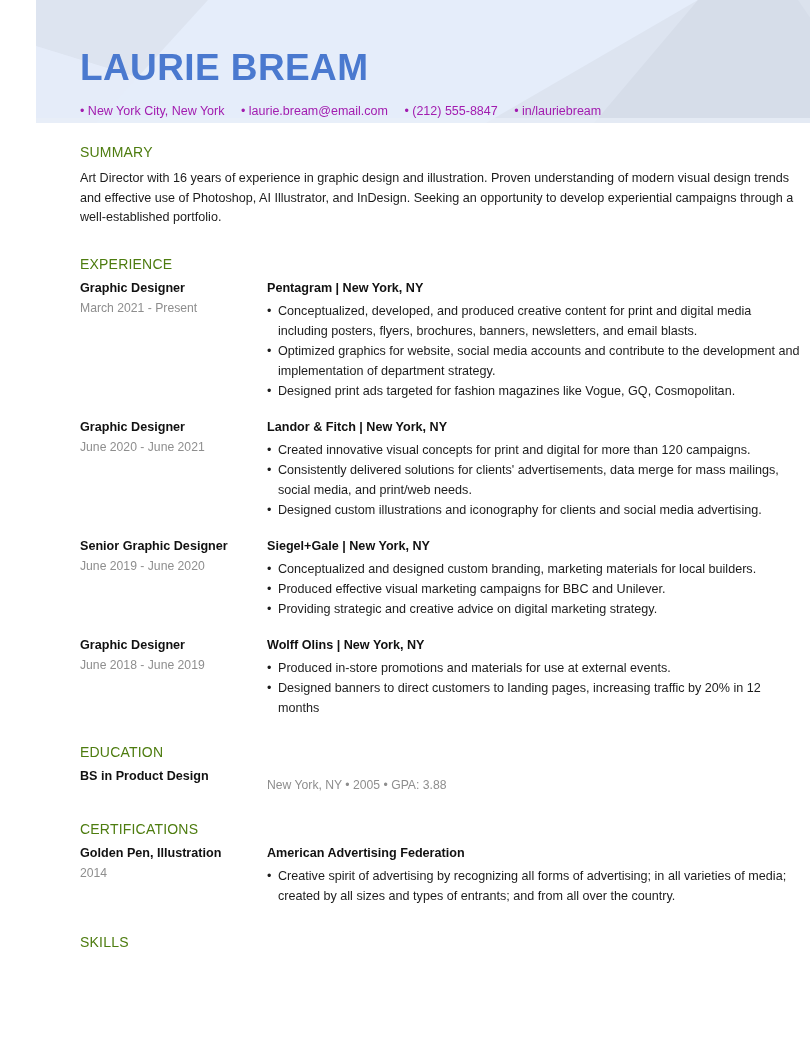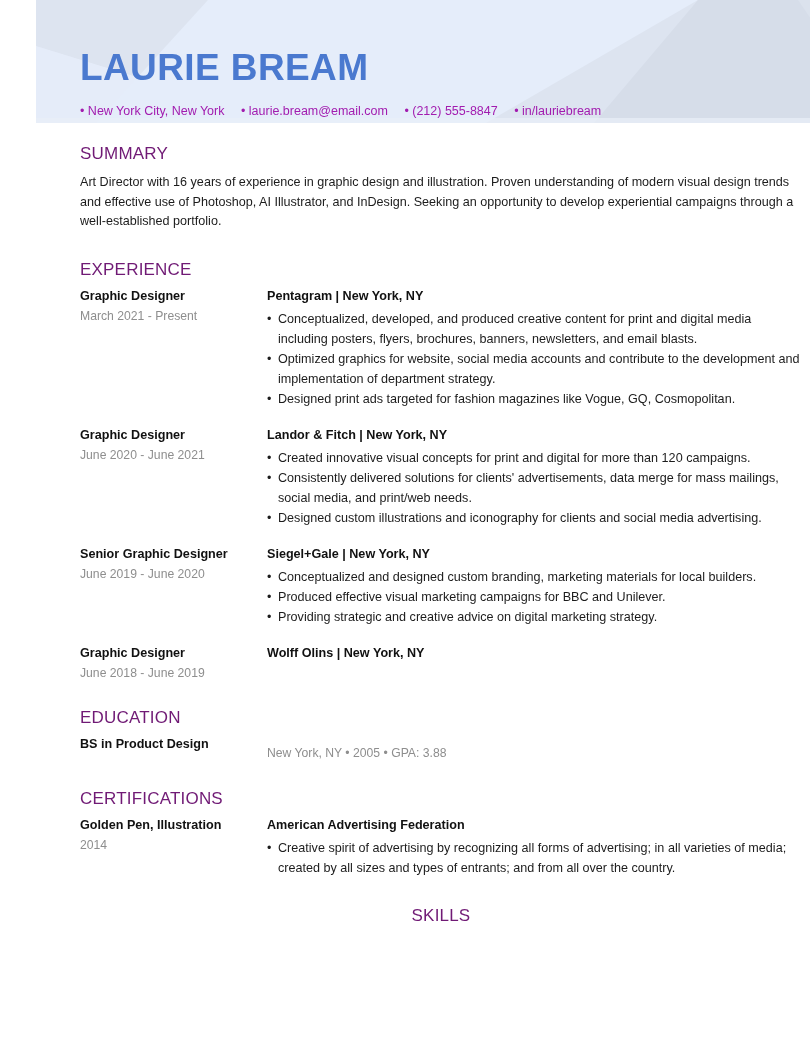--- a/index.html
+++ b/index.html
@@ -74,24 +74,24 @@
   
   .body-wrap {
     position: relative;
     padding: 0 44px 0 44px;
   }
 
   .section {
     position: relative;
   }
   .section-title {
-    font-size: 17px;
+    font-size: 14px;
     font-weight: normal;
     letter-spacing: 0.2px;
-    color: #701a75;
+    color: #4d7c0f;
     margin: 0;
     padding: 0;
   }
 
   
   #summary-section { margin-top: 21px; }
   .summary-text {
     margin: 9px 0 0 0;
     font-size: 12.6px;
     line-height: 19.5px;
@@ -166,21 +166,21 @@
     font-size: 12.2px;
     line-height: 19px;
     color: #8e8e8e;
     margin: 8px 0 0 0;
   }
 
   
   #certifications-section { margin-top: 26px; }
 
   
-  #skills-section { margin-top: 28px; text-align: center; }
+  #skills-section { margin-top: 28px; }
   .skills-text {
     margin: 10px 0 0 0;
     font-size: 12.6px;
     line-height: 19px;
     color: #1c1c1c;
   }
 </style>
 </head>
 <body>
 
@@ -262,20 +262,24 @@
               </ul>
             </div>
           </div>
           <div class="entry">
             <div class="entry-left">
               <div class="entry-title">Graphic Designer</div>
               <div class="entry-date">June 2018 - June 2019</div>
             </div>
             <div class="entry-right">
               <div class="entry-org">Wolff Olins | New York, NY</div>
+              <ul class="bullets">
+                <li>Produced in-store promotions and materials for use at external events.</li>
+                <li>Designed banners to direct customers to landing pages, increasing traffic by 20% in 12 months</li>
+              </ul>
             </div>
           </div>
         </div>
     </section>
 
     <section class="section" id="education-section">
       <h2 class="section-title">EDUCATION</h2>
       <div class="entries" id="education-entries">
           <div class="entry">
             <div class="entry-left">

